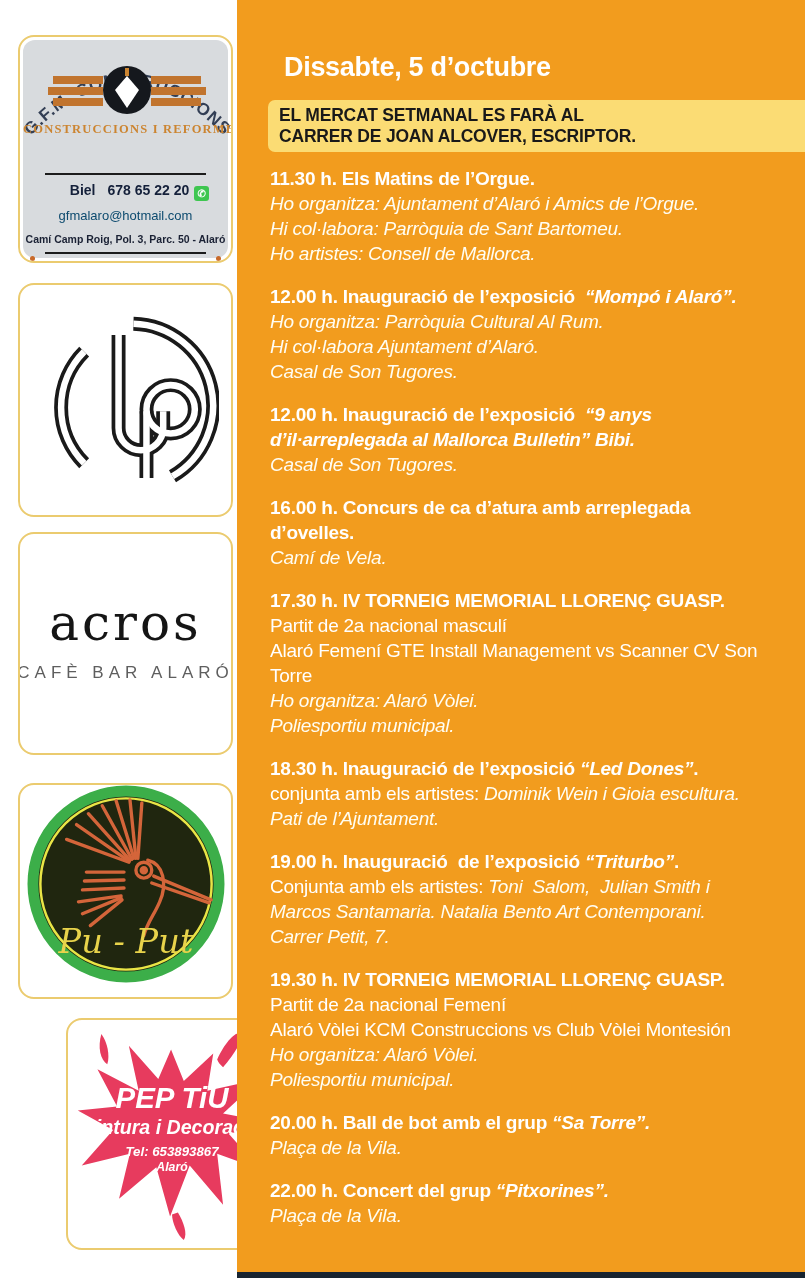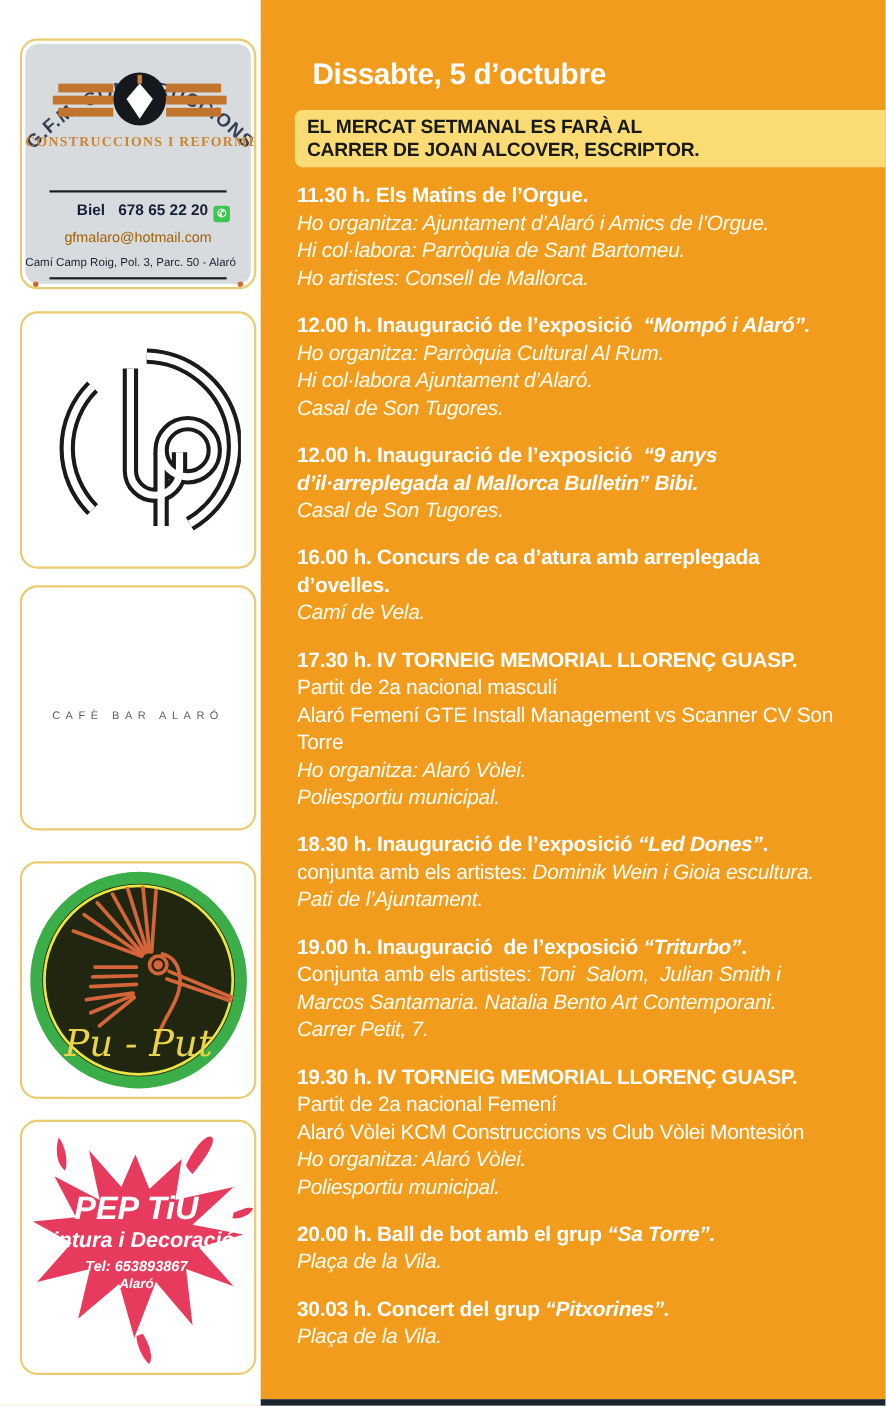--- a/index.html
+++ b/index.html
@@ -25,41 +25,41 @@
   .seg-i  { font-style:italic; color:#fffdf2; }
   .seg-r  { }
   
   .card {
     position:absolute; left:18px; width:215px; background:#ffffff;
     border:2px solid #EBCB6F; border-radius:16px; overflow:hidden;
   }
   .card-gfm    { top:35px;  height:228px; }
   .card-lp     { top:283px; height:234px; display:flex; align-items:center; justify-content:center; }
   .card-acros  { top:532px; height:223px; display:flex; flex-direction:column; align-items:center; justify-content:center; }
-  .card-puput  { top:783px; height:216px; display:flex; align-items:center; justify-content:center; }
-  .card-peptiu { top:1018px; height:232px; display:flex; align-items:center; justify-content:center; }
+  .card-puput  { top:783px; height:216px; display:flex; justify-content:center; }
+  .card-peptiu { top:1018px; height:232px; display:flex; align-items:center; justify-content:center;margin-left:48px; }
   
   .gfm-photo { position:absolute; inset:3px; background:#d8dbde; border-radius:12px; }
   .gfm-top-svg { position:absolute; left:0; top:0; }
   .gfm-subtitle { position:absolute; left:0; top:82px; width:100%; text-align:center;
      font-family:"Liberation Serif", serif; font-weight:bold; font-size:12.5px; letter-spacing:1.2px; color:#cc8531; white-space:nowrap; }
   .gfm-hr { position:absolute; left:22px; right:22px; height:2px; background:#1c1c1c; }
   .gfm-hr1 { top:133px; } .gfm-hr2 { top:212px; }
   .gfm-contact { position:absolute; left:14px; top:142px; width:100%; text-align:center; color:#14203a;
      font-size:14px; font-weight:bold; white-space:nowrap; }
   .gfm-contact .gap { display:inline-block; width:12px; }
   .wa-icon { display:inline-block; width:15px; height:15px; background:#3ec650; border-radius:3px;
      color:#fff; font-size:10px; line-height:15px; text-align:center; vertical-align:-2px; margin-left:5px; }
-  .gfm-email { position:absolute; left:0; top:168px; width:100%; text-align:center; color:#a16207; font-size:13px; }
-  .gfm-address { position:absolute; left:0; top:193px; width:100%; text-align:left; color:#1a2134; font-size:10.5px; font-weight:normal; }
+  .gfm-email { position:absolute; left:0; top:168px; width:100%; text-align:center; color:#0c4a6e; font-size:13px; }
+  .gfm-address { position:absolute; left:0; top:193px; width:100%; text-align:center; color:#1a2134; font-size:10.5px; font-weight:bold; }
   .screw { position:absolute; width:5px; height:5px; border-radius:50%; background:#c96a2a; top:216px; }
   .screw-l { left:7px; } .screw-r { right:7px; }
   
   .acros-word { font-family:"DejaVu Serif", serif; font-size:50px; color:#151515; letter-spacing:3px; line-height:1; margin-top:-6px; }
-  .acros-sub { margin-top:15px; font-size:10px; letter-spacing:5px; color:#5e5e5e; white-space:nowrap; }
+  .acros-sub { margin-top:15px; font-size:17px; letter-spacing:5px; color:#5e5e5e; white-space:nowrap; }
 </style>
 </head>
 <body>
 
 <div>
 
   <div class="card card-gfm">
     <div class="gfm-photo">
       <svg class="gfm-top-svg" width="209" height="130" viewBox="0 0 209 130">
         <path id="gfmArc" d="M 8 96 Q 104 -6 201 96" fill="none"></path>
@@ -110,20 +110,21 @@
         <path d="M 55 48 A 85 85 0 0 0 55 168"></path>
         <path d="M 92 30 L 92 130 A 24 24 0 0 0 140 130 L 140 112"></path>
         <path d="M 108 18 A 88 88 0 0 1 150 182"></path>
         <circle cx="148" cy="110" r="26"></circle>
         <path d="M 122 112 L 122 184"></path>
       </g>
     </svg>
   </div>
 
   <div class="card card-acros">
+    <div class="acros-word">acros</div>
     <div class="acros-sub">CAFÈ BAR ALARÓ</div>
   </div>
 
   <div class="card card-puput">
     <svg width="198" height="198" viewBox="0 0 200 200">
       <circle cx="100" cy="100" r="94" fill="#20260f"></circle>
       <circle cx="100" cy="100" r="94" fill="none" stroke="#3CAE49" stroke-width="11"></circle>
       <circle cx="100" cy="100" r="86.5" fill="none" stroke="#E9E546" stroke-width="2.5"></circle>
       <g stroke="#d4653a" stroke-width="3.4" stroke-linecap="round" fill="none">
         <path d="M103 78 L40 55"></path>
@@ -224,19 +225,19 @@
         <div class="event-line"><span class="seg-r">Partit de 2a nacional Femení</span></div>
         <div class="event-line"><span class="seg-r">Alaró Vòlei KCM Construccions vs Club Vòlei Montesión</span></div>
         <div class="event-line"><span class="seg-i">Ho organitza: Alaró Vòlei.</span></div>
         <div class="event-line"><span class="seg-i">Poliesportiu municipal.</span></div>
       </div>
       <div class="event">
         <div class="event-line"><span class="seg-b">20.00 h. Ball de bot amb el grup </span><span class="seg-bi">“Sa Torre”.</span></div>
         <div class="event-line"><span class="seg-i">Plaça de la Vila.</span></div>
       </div>
       <div class="event">
-        <div class="event-line"><span class="seg-b">30.03 h. Concert del grup </span><span class="seg-bi">“Pitxorines”.</span></div>
+        <div class="event-line"><span class="seg-b">22.00 h. Concert del grup </span><span class="seg-bi">“Pitxorines”.</span></div>
         <div class="event-line"><span class="seg-i">Plaça de la Vila.</span></div>
       </div>
     </div>
 </div>
 
 <div class="bottom-strip"></div>
 
 </body></html>

